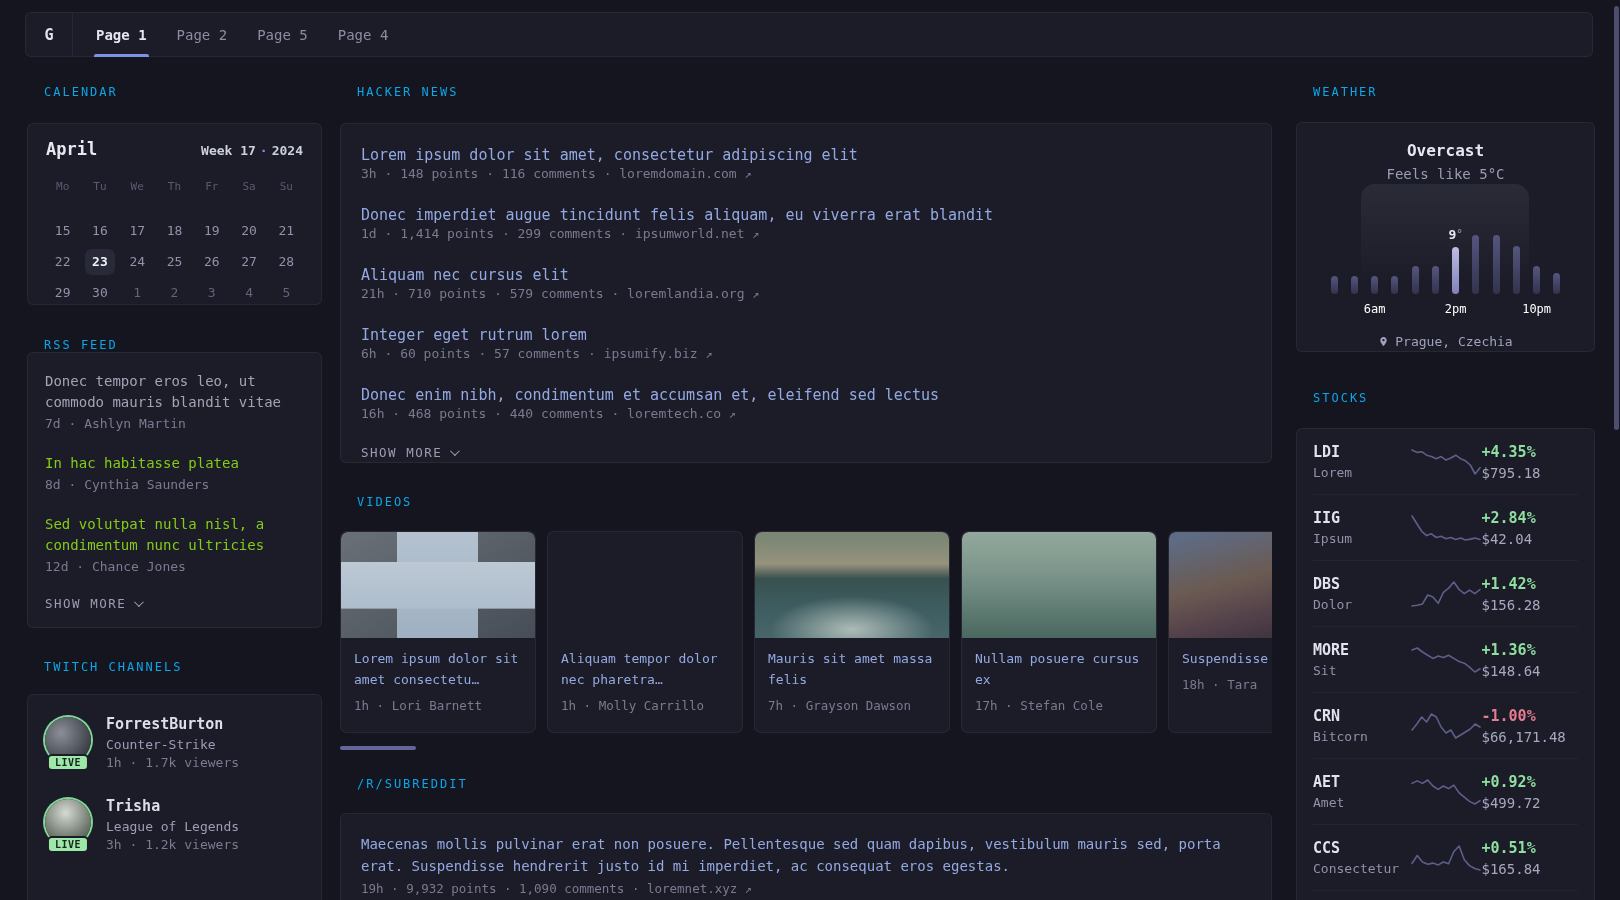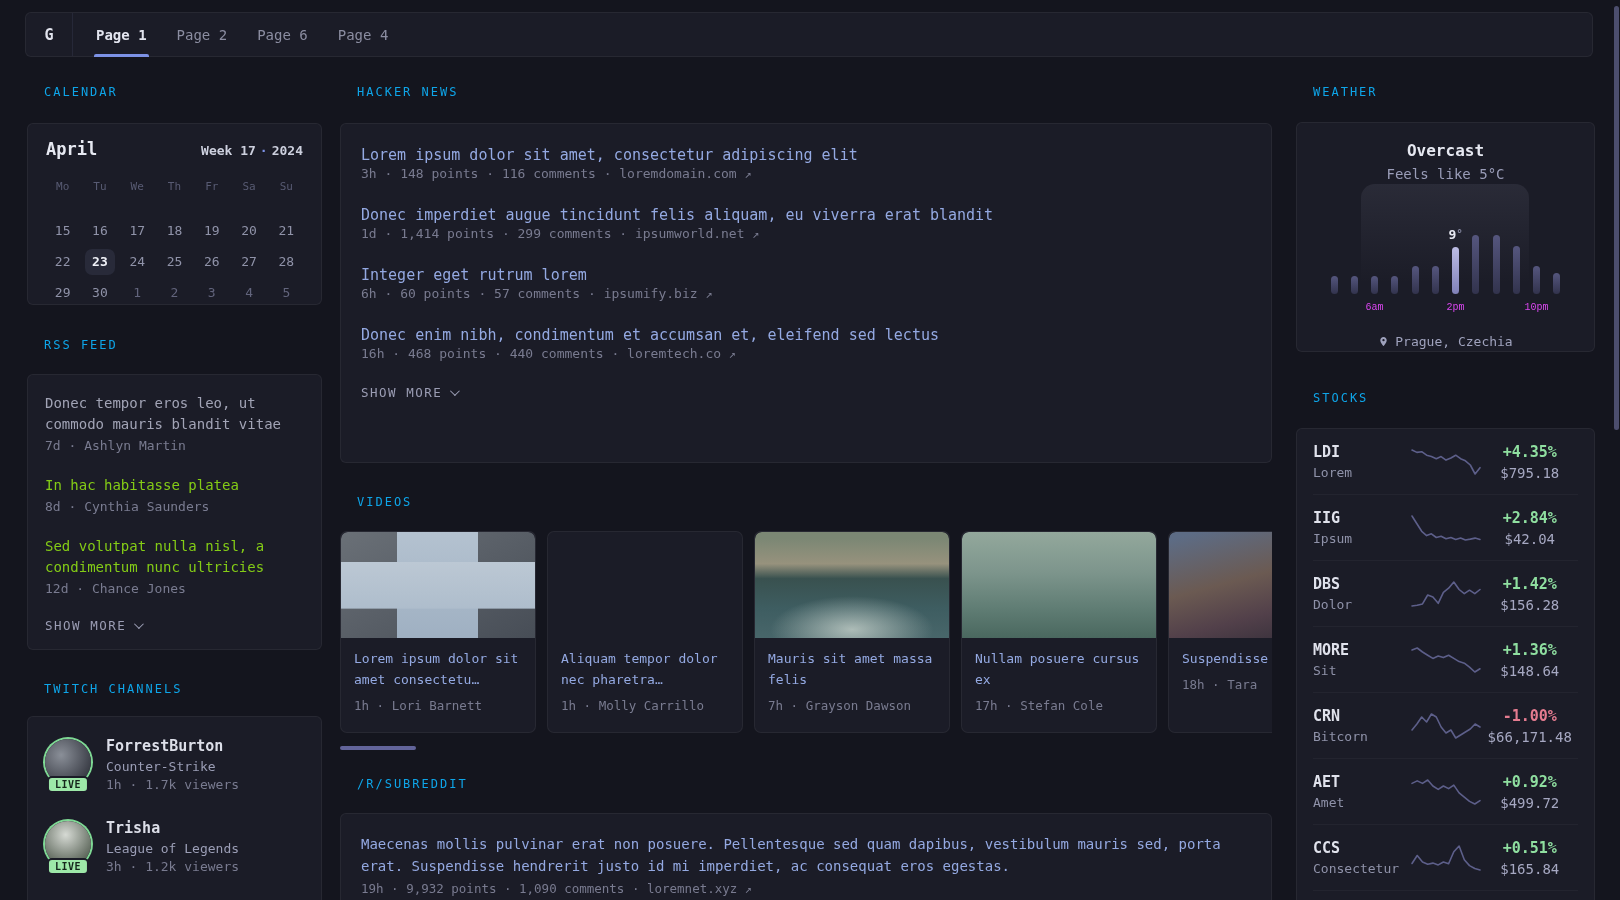--- a/index.html
+++ b/index.html
@@ -72,21 +72,21 @@
   .feed-title.visited { color:#a2a4b6; }
   .feed-meta { font-size:13px; color:#797b90; margin-top:3px; }
   .show-more {
     display:flex; align-items:center; gap:8px;
     font-size:12.5px; letter-spacing:1.5px; color:#9b9db4; cursor:pointer;
   }
   .chev {
     width:7px; height:7px; border-right:1.5px solid #9b9db4; border-bottom:1.5px solid #9b9db4;
     transform:rotate(45deg) translateY(-2px);
   }
-  .rss-card { margin-top:22px; }
+  .rss-card { }
 
   
   .twitch-label { margin-top:32px; }
   .twitch-card { margin-top:20px; padding:20px 17px; height:240px; }
   .tw-row { display:flex; gap:15px; margin-bottom:27px; }
   .tw-avatar-wrap { position:relative; width:46px; height:46px; flex:none; margin-top:2px; }
   .tw-avatar { width:46px; height:46px; border-radius:50%; box-shadow:0 0 0 2px #7ed894; }
   .av-1 { background:radial-gradient(circle at 35% 35%, #8a8f98, #3a3d46 75%); }
   .av-2 { background:radial-gradient(circle at 45% 30%, #d6dad4, #5a6458 75%); }
   .live-badge {
@@ -152,60 +152,60 @@
   }
   .w-bars { position:absolute; inset:0; display:flex; align-items:flex-end; }
   .w-slot { flex:1; display:flex; justify-content:center; }
   .w-bar { width:7px; border-radius:4px; background:linear-gradient(180deg,#55567e, #32334d); }
   .w-bar.active { background:linear-gradient(180deg,#bcbce4,#8081b8); }
   .w-temp-label {
     position:absolute; bottom:52px; left:calc(100%*6.5/12); transform:translateX(-50%);
     font-size:13px; font-weight:bold; color:#e6e8f1; white-space:nowrap;
   }
   .w-temp-label .deg { color:#8b8da6; font-size:11px; vertical-align:top; }
-  .w-times { position:relative; height:18px; margin:8px 5px 0; font-size:10px; color:#d946ef;font-family:Liberation Mono, monospace; }
+  .w-times { position:relative; height:18px; margin:8px 5px 0; font-size:12px; color:#ffffff; }
   .w-times span { position:absolute; transform:translateX(-50%); }
   .wt-0 { left:calc(100%*2.5/12); } .wt-1 { left:calc(100%*6.5/12); } .wt-2 { left:calc(100%*10.5/12); }
   .w-loc {
     margin-top:14px; display:flex; justify-content:center; align-items:center; gap:6px;
     font-size:13px; color:#9fa2bd;
   }
   .w-loc svg { width:11px; height:13px; fill:#9fa2bd; }
 
   
   .stocks-label { margin-top:39px; }
   .stocks-card { margin-top:23px; padding:0 16px; }
   .stock-row {
     display:grid; grid-template-columns:1fr auto 1fr; align-items:center;
     height:66px; border-bottom:1px solid #23242f;
   }
   .stock-row:last-child { border-bottom:none; }
   .stock-sym { font-size:15px; font-weight:bold; color:#e0e2ec; }
   .stock-name { font-size:13px; color:#8f92a9; margin-top:4px; }
-  .stock-right { text-align:center; }
+  .stock-right { text-align:left; }
   .stock-change { font-size:15px; font-weight:bold; }
   .stock-change.up { color:#8fdfa0; }
   .stock-change.down { color:#e57c90; }
   .stock-price { font-size:14px; color:#a6a8c2; margin-top:4px; }
   .spark { display:block; }
   .spark polyline { fill:none; stroke:#5d5f8a; stroke-width:1.6; stroke-linejoin:round; stroke-linecap:round; }
 
   
   .v-scroll { position:absolute; right:1px; top:0; bottom:0; width:6px; }
   .v-thumb { position:absolute; top:6px; right:0; width:5px; height:424px; border-radius:3px; background:#4c4e6e; }
 </style>
 </head>
 <body>
 
 <div class="topbar">
   <div class="logo-cell">G</div>
   <div class="tabs">
     <div class="tab active">Page 1</div>
     <div class="tab">Page 2</div>
-    <div class="tab">Page 6</div>
+    <div class="tab">Page 5</div>
     <div class="tab">Page 4</div>
   </div>
 </div>
 
 <div class="col col-left">
 
   <div class="section-title">CALENDAR</div>
   <div class="card cal-card">
     <div class="cal-head">
       <span class="cal-month">April</span>
@@ -341,20 +341,24 @@
   <div class="card hn-card">
     <div class="hn-item">
       <div class="hn-title">Lorem ipsum dolor sit amet, consectetur adipiscing elit</div>
       <div class="hn-meta"><span>3h · 148 points · 116 comments ·</span> <span class="meta-domain"><span>loremdomain.com</span> <span class="ext">↗</span></span></div>
     </div>
     <div class="hn-item">
       <div class="hn-title">Donec imperdiet augue tincidunt felis aliquam, eu viverra erat blandit</div>
       <div class="hn-meta"><span>1d · 1,414 points · 299 comments ·</span> <span class="meta-domain"><span>ipsumworld.net</span> <span class="ext">↗</span></span></div>
     </div>
     <div class="hn-item">
+      <div class="hn-title">Aliquam nec cursus elit</div>
+      <div class="hn-meta"><span>21h · 710 points · 579 comments ·</span> <span class="meta-domain"><span>loremlandia.org</span> <span class="ext">↗</span></span></div>
+    </div>
+    <div class="hn-item">
       <div class="hn-title">Integer eget rutrum lorem</div>
       <div class="hn-meta"><span>6h · 60 points · 57 comments ·</span> <span class="meta-domain"><span>ipsumify.biz</span> <span class="ext">↗</span></span></div>
     </div>
     <div class="hn-item">
       <div class="hn-title">Donec enim nibh, condimentum et accumsan et, eleifend sed lectus</div>
       <div class="hn-meta"><span>16h · 468 points · 440 comments ·</span> <span class="meta-domain"><span>loremtech.co</span> <span class="ext">↗</span></span></div>
     </div>
     <div class="show-more">
       <span>SHOW MORE</span>
         <span class="chev"></span>

